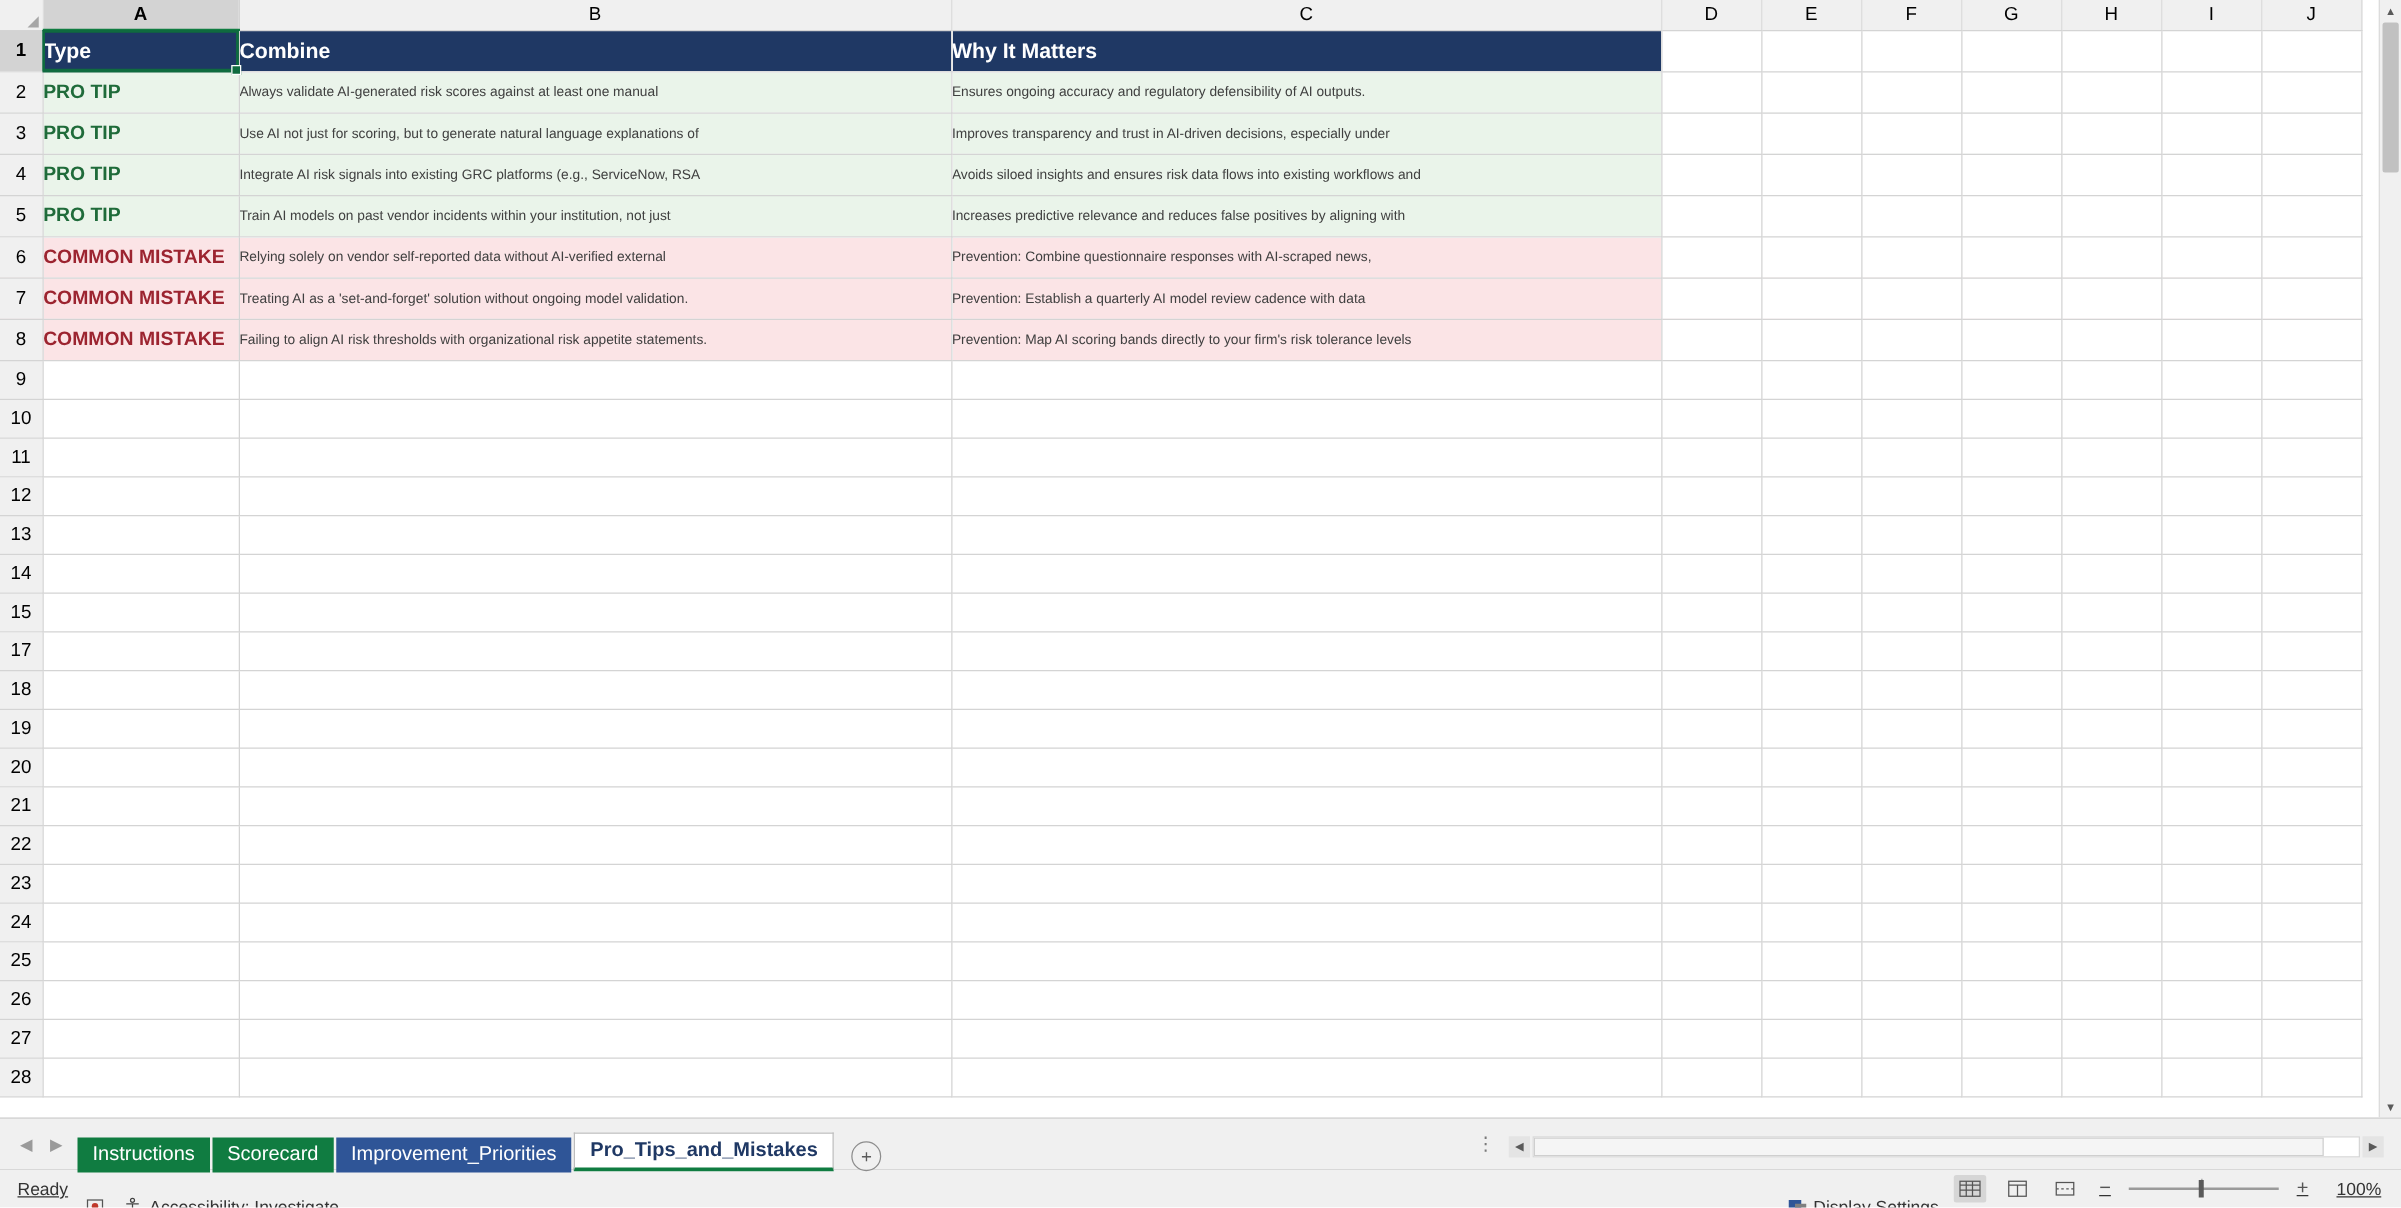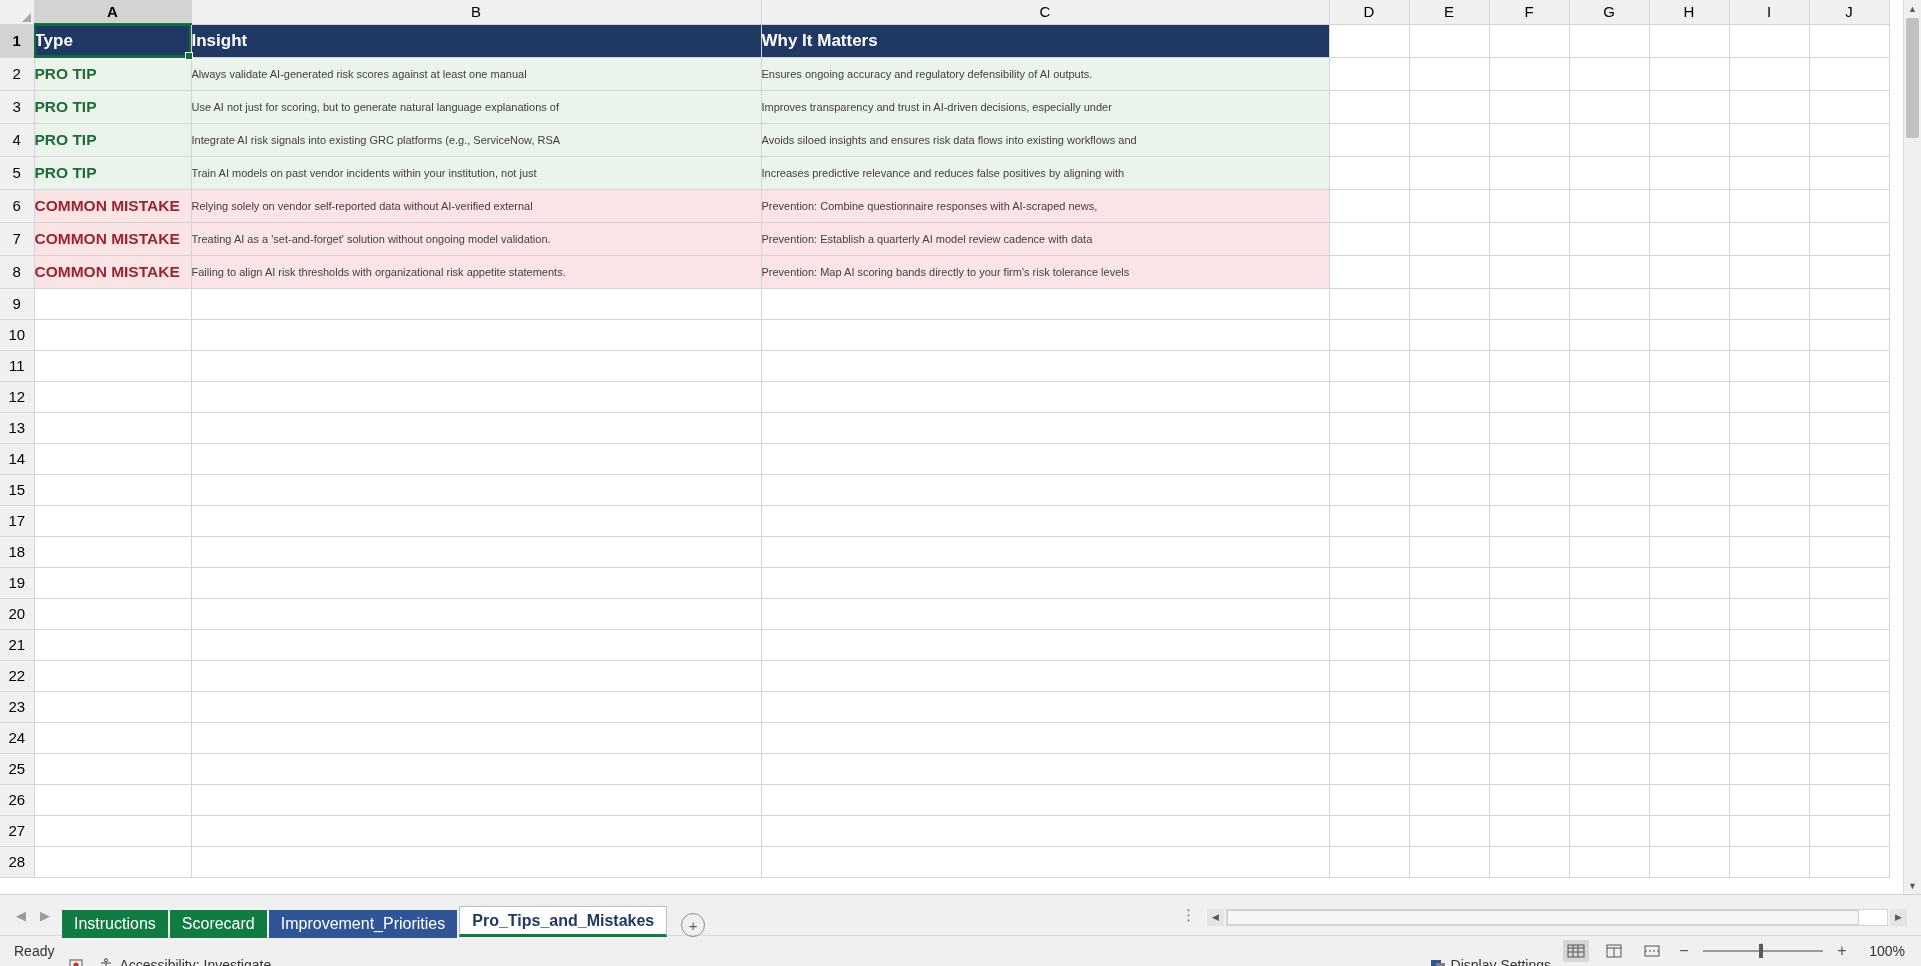--- a/index.html
+++ b/index.html
@@ -294,20 +294,21 @@
   .statusbar {
     height: 30px;
     background: #f0f0f0;
     border-top: 1px solid #d8d8d8;
     display: flex;
     align-items: center;
     font-size: 14px;
     color: #333;
     flex: 0 0 auto;
     padding: 0 6px;
+    text-decoration: underline;
   }
   .sb-left { display: flex; align-items: center; gap: 14px; padding-left: 8px; }
   .sb-right { margin-left: auto; display: flex; align-items: center; gap: 12px; padding-right: 10px; }
   .sb-item { display: flex; align-items: center; gap: 5px; margin-top: 28px; }
   .glyph {
     display: inline-block;
     width: 16px;
     height: 16px;
     position: relative;
   }
@@ -385,21 +386,21 @@
         <th class="colhead">F</th>
         <th class="colhead">G</th>
         <th class="colhead">H</th>
         <th class="colhead">I</th>
         <th class="colhead">J</th>
       </tr>
 
       <tr style="height:33px">
         <td class="rowhead sel">1</td>
         <td class="cell hdr-band active">Type</td>
-        <td class="cell hdr-band">Insight</td>
+        <td class="cell hdr-band">Combine</td>
         <td class="cell hdr-band">Why It Matters</td>
         <td class="cell"></td>
         <td class="cell"></td>
         <td class="cell"></td>
         <td class="cell"></td>
         <td class="cell"></td>
         <td class="cell"></td>
         <td class="cell"></td>
       </tr>
 

